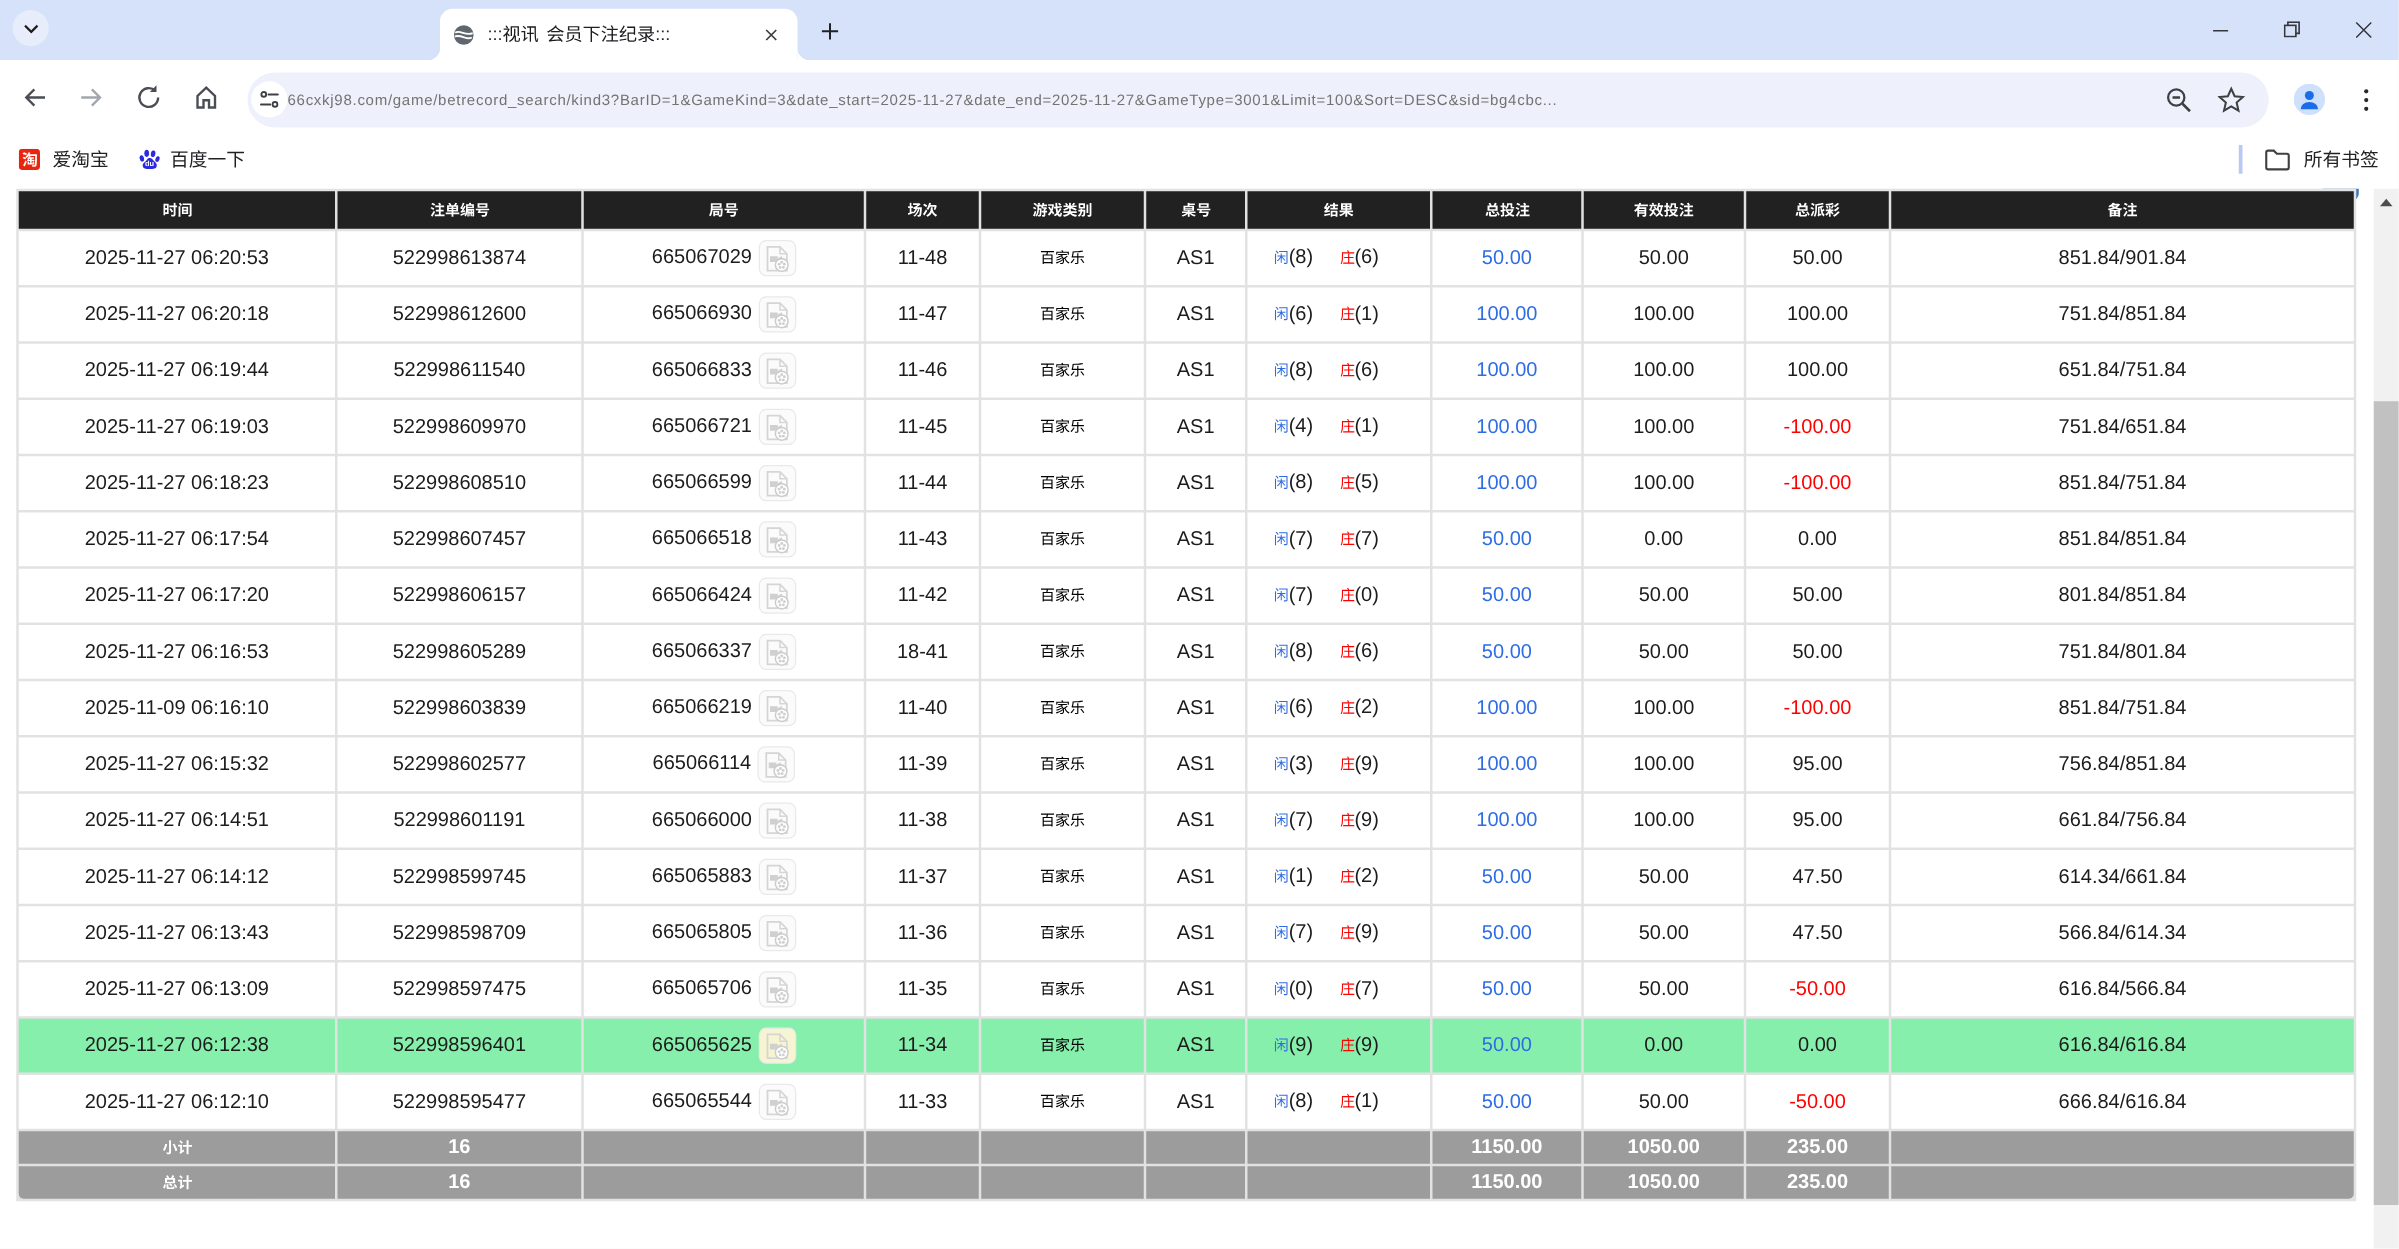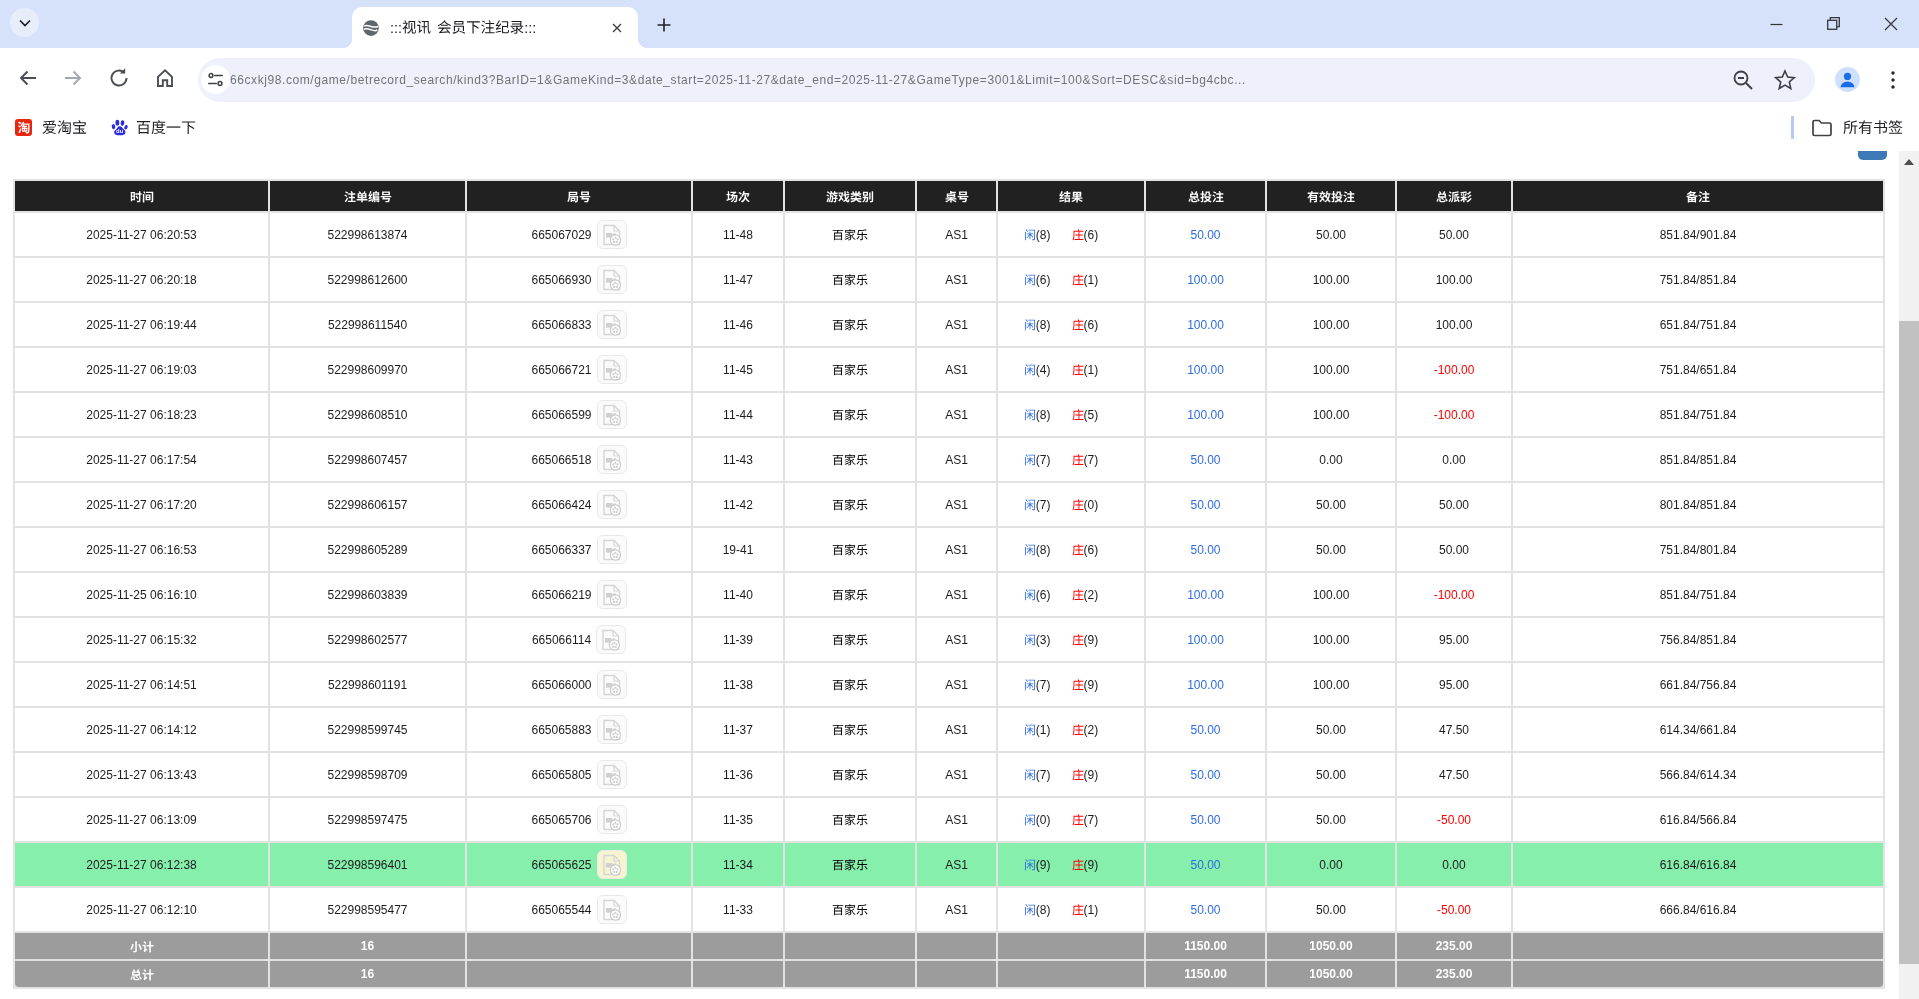--- a/index.html
+++ b/index.html
@@ -45,21 +45,21 @@
 .bsep{position:absolute;left:1791px;top:12px;width:2.5px;height:23px;background:#b9c9f3}
 .fold{position:absolute;left:1812px;top:15px}
 .bbar>svg.k:last-child{position:absolute;left:1843px;top:16px}
 
 .pg{position:absolute;left:0;top:151px;width:1919px;height:848px;background:#fff}
 .bluebtn{position:absolute;left:1858px;top:0;width:29px;height:9px;background:#3d79b7;border-radius:0 0 5px 5px}
 .sbar{position:absolute;left:1899px;top:0;width:20px;height:848px;background:#f1f1f1}
 .sarrow{position:absolute;left:5px;top:8px;width:0;height:0;border-left:5px solid transparent;border-right:5px solid transparent;border-bottom:6px solid #4e4e4e}
 .sthumb{position:absolute;left:0;top:170px;width:20px;height:643px;background:#c1c1c1}
 
-table.t{position:absolute;left:13px;top:28px;width:1872px;border-collapse:separate;border-spacing:2px;background:#e2e2e2;table-layout:fixed;font-size:12px;color:#1c1c1c}
+table.t{position:absolute;left:13px;top:0;width:1872px;border-collapse:separate;border-spacing:2px;background:#e2e2e2;table-layout:fixed;font-size:16px;color:#1c1c1c}
 table.t th{background:#212121;height:30px;font-weight:bold;text-align:center;vertical-align:middle}
 table.t td{background:#fff;height:43px;text-align:center;vertical-align:middle;overflow:hidden}
 tr.y td{background:#86efac}
 tr.sm td{background:#9c9c9c;height:26px;color:#fff;font-weight:bold}
 tr.sm:last-child td:first-child{border-radius:0 0 0 4px}
 tr.sm:last-child td:last-child{border-radius:0 0 4px 0}
 td.bl{color:#2e6ce4}
 .gn{vertical-align:middle}
 .vic{display:inline-flex;width:30px;height:29px;border:1px solid #e9e9e9;border-radius:6px;background:#fafafa;align-items:center;justify-content:center;vertical-align:middle;margin-left:5px}
 .rc{position:relative;left:-10px}.rc span{vertical-align:middle}.rc i{display:inline-block;width:21px}
@@ -564,39 +564,39 @@
                 <path d="M6 10 h6.2 v4.6 h-6.2 z" fill="#d0d0d0"></path>
                 <path d="M12.2 11.6 l3.4-1.9 v5.2 l-3.4-1.9 z" fill="#d0d0d0"></path>
                 <circle cx="15.4" cy="17" r="5.1" fill="#fff" stroke="#cccccc" stroke-width="1.2"></circle>
                 <circle cx="15.4" cy="14.8" r="1.15" fill="#cfcfcf"></circle>
                 <circle cx="13.3" cy="16.3" r="1.15" fill="#cfcfcf"></circle>
                 <circle cx="14.1" cy="18.9" r="1.15" fill="#cfcfcf"></circle>
                 <circle cx="16.7" cy="18.9" r="1.15" fill="#cfcfcf"></circle>
                 <circle cx="17.5" cy="16.3" r="1.15" fill="#cfcfcf"></circle>
               </svg>
             </span></td>
-          <td>19-41</td>
+          <td>18-41</td>
           <td><svg class="k" width="36" height="12" viewBox="0 -0.86 3 1" fill="#000">
               <use href="#r767E"></use>
               <use href="#r5BB6" x="1"></use>
               <use href="#r4E50" x="2"></use>
             </svg></td>
           <td>AS1</td>
           <td><span class="rc"><svg class="k" width="12" height="12" viewBox="0 -0.86 1 1" fill="#2e6ce4">
                 <use href="#r95F2"></use>
               </svg><span>(8)</span><i></i><svg class="k" width="12" height="12" viewBox="0 -0.86 1 1" fill="#f00">
                 <use href="#r5E84"></use>
               </svg><span>(6)</span></span></td>
           <td class="bl">50.00</td>
           <td>50.00</td>
           <td>50.00</td>
           <td>751.84/801.84</td>
         </tr>
         <tr>
-          <td>2025-11-25 06:16:10</td>
+          <td>2025-11-09 06:16:10</td>
           <td>522998603839</td>
           <td><span class="gn">665066219</span><span class="vic" style="background:#fbfbfb">
               <svg width="24" height="24" viewBox="0 0 24 24">
                 <path d="M4 2.5 H14 L19.5 8 V21.5 H4 Z" fill="none" stroke="#d5d5d5" stroke-width="1.4"></path>
                 <path d="M14 2.5 V8 H19.5" fill="none" stroke="#d5d5d5" stroke-width="1.2"></path>
                 <path d="M6 10 h6.2 v4.6 h-6.2 z" fill="#d0d0d0"></path>
                 <path d="M12.2 11.6 l3.4-1.9 v5.2 l-3.4-1.9 z" fill="#d0d0d0"></path>
                 <circle cx="15.4" cy="17" r="5.1" fill="#fff" stroke="#cccccc" stroke-width="1.2"></circle>
                 <circle cx="15.4" cy="14.8" r="1.15" fill="#cfcfcf"></circle>
                 <circle cx="13.3" cy="16.3" r="1.15" fill="#cfcfcf"></circle>

